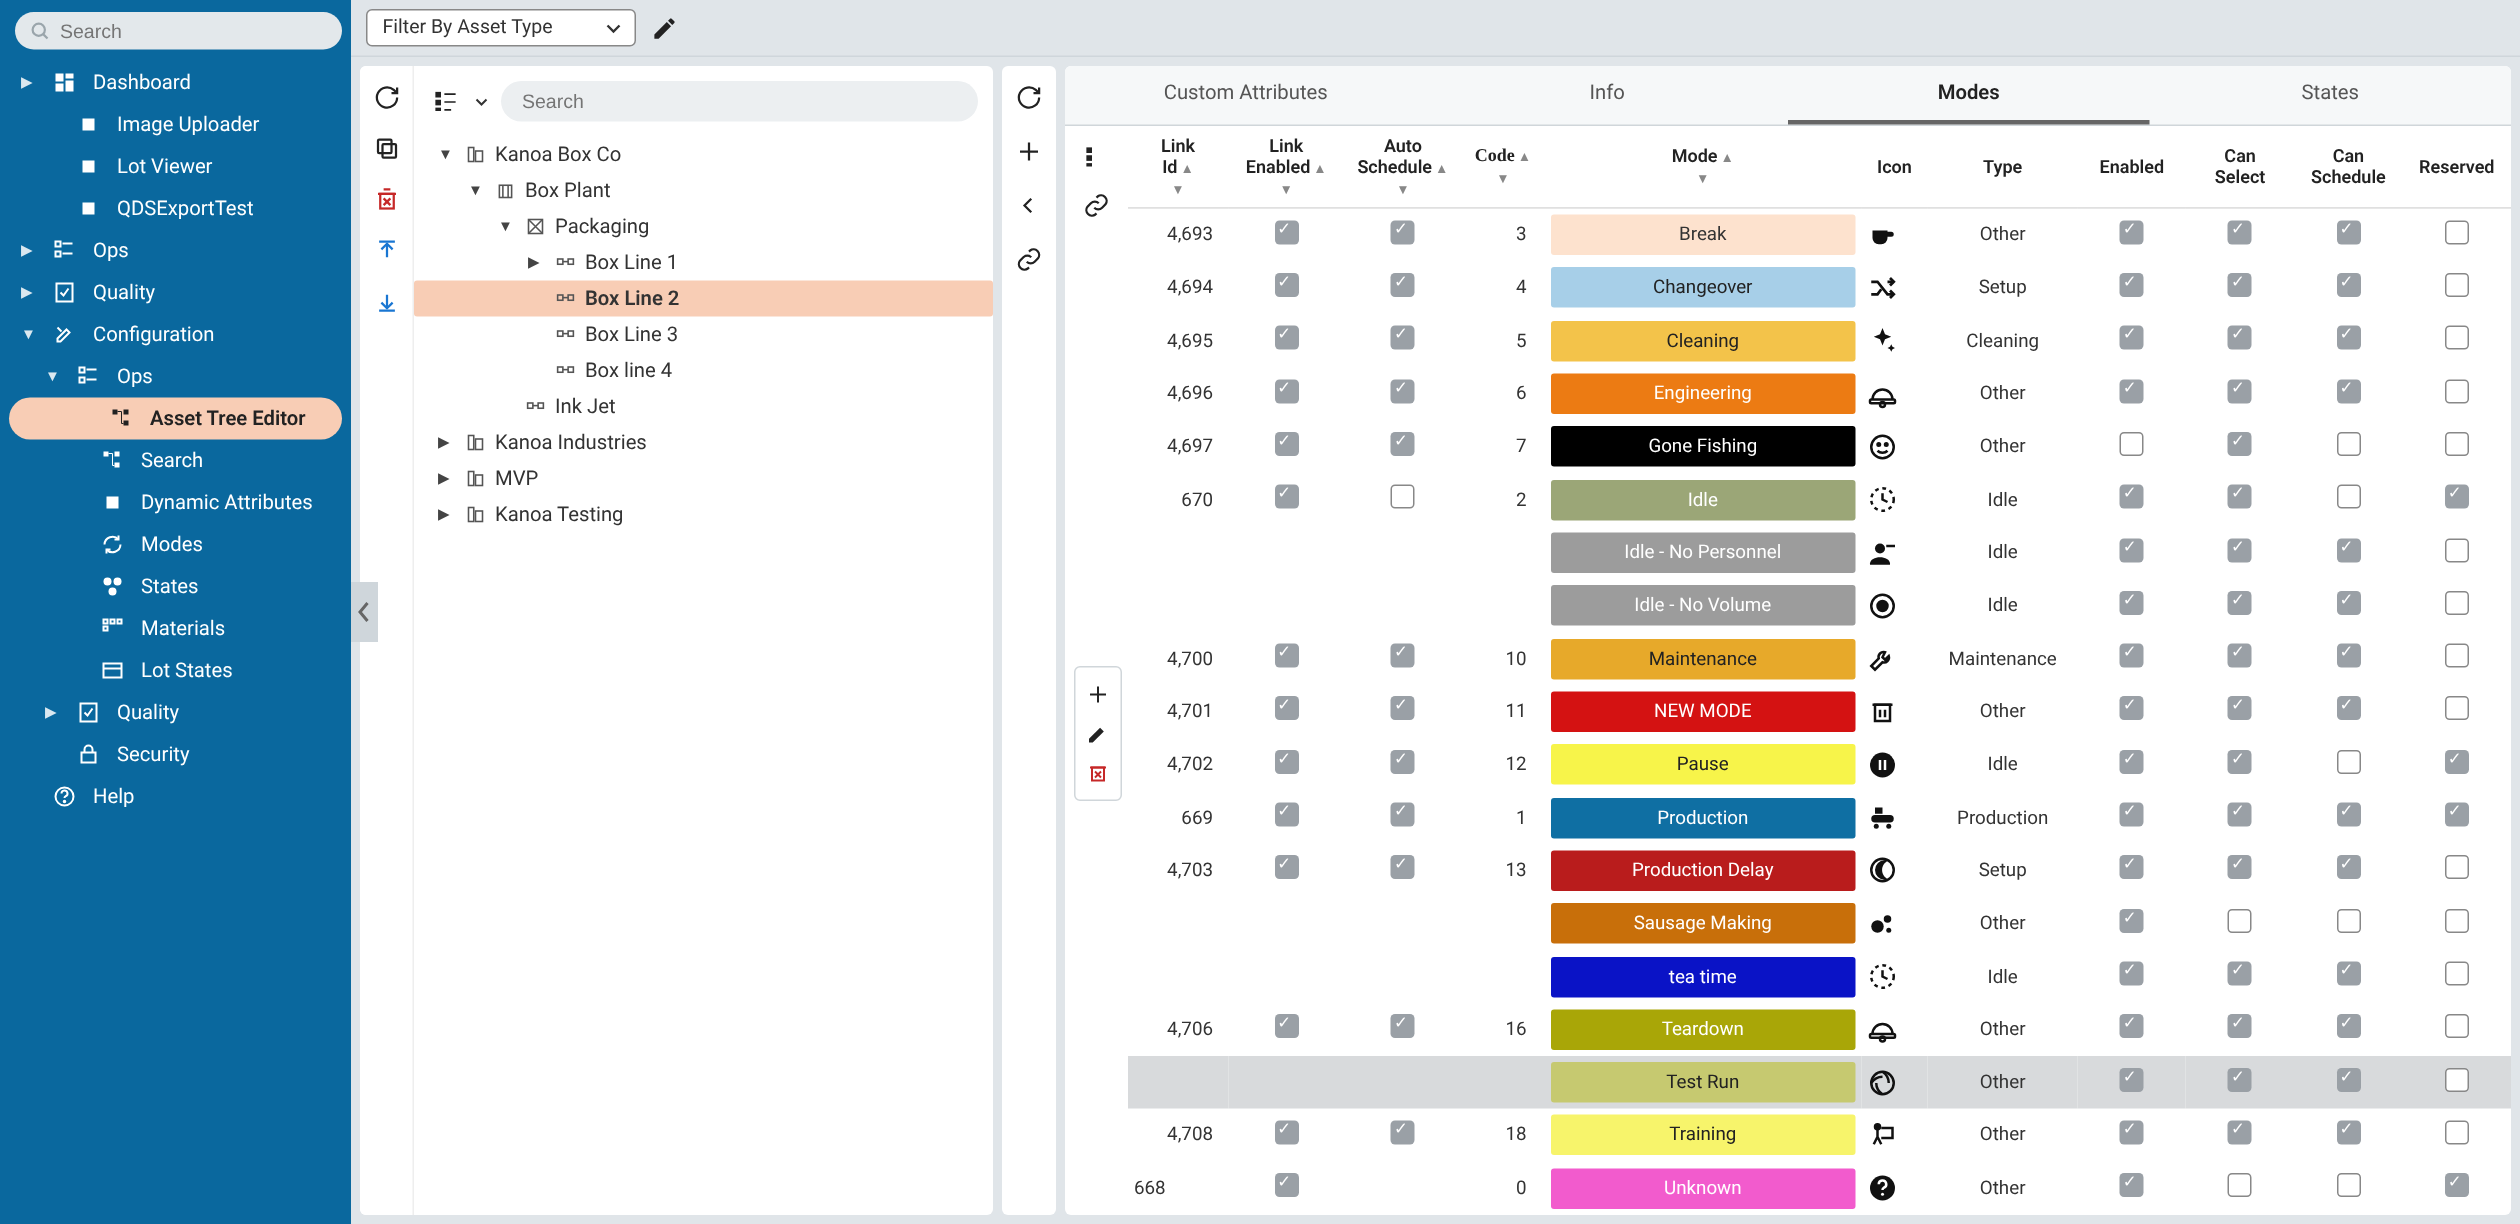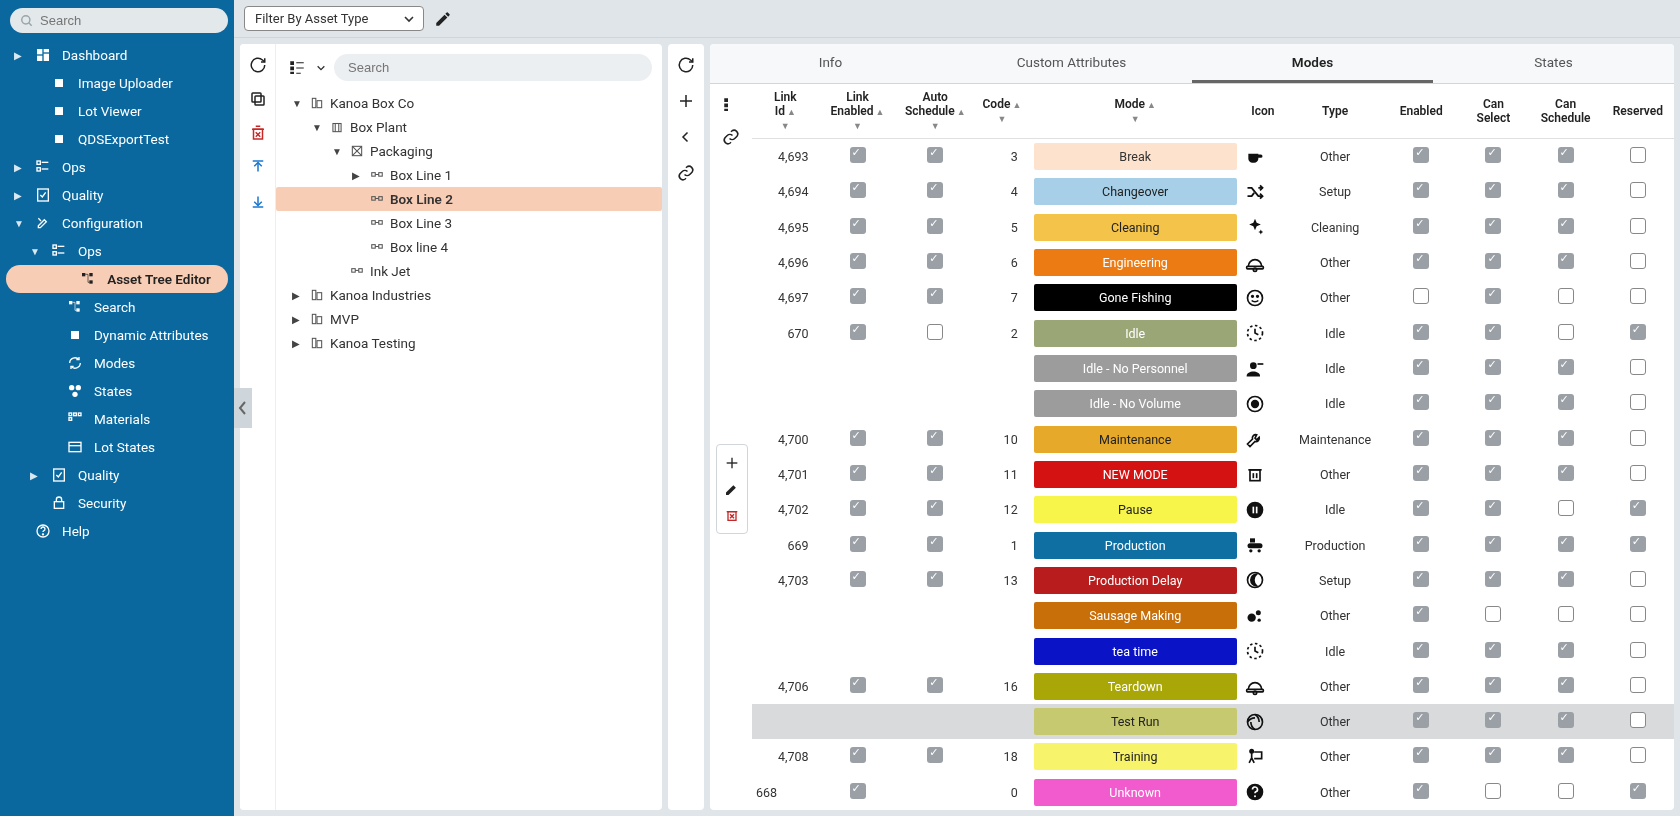--- a/index.html
+++ b/index.html
@@ -11,21 +11,21 @@
 .search-wrap { padding: 8px 10px; display: flex; align-items: center; gap: 6px; }
 .search-input { flex: 1; background: #e3e8eb; border: none; border-radius: 14px; padding: 5px 12px 5px 30px; font-size: 13px; color: #555; }
 .search-wrap .icon-search { position: absolute; left: 20px; color: #9aa5ab; }
 .undo-icon { cursor: pointer; }
 .nav { list-style: none; }
 .nav-item { display: flex; align-items: center; gap: 10px; padding: 6px 10px 6px 14px; cursor: pointer; font-size: 13.5px; min-height: 28px; }
 .nav-item .chev { width: 10px; display: inline-block; font-size: 10px; opacity: .85; }
 .nav-item .icon { width: 18px; display: inline-flex; justify-content: center; }
 .nav-sub1 { padding-left: 30px; }
 .nav-sub2 { padding-left: 46px; }
-.nav-selected { background: #f8cdb5; color: #222; border-radius: 14px; margin: 0 6px; font-weight: 600; justify-content: center; }
+.nav-selected { background: #f8cdb5; color: #222; border-radius: 14px; margin: 0 6px; font-weight: 600; }
 
 
 .main { flex: 1; display: flex; flex-direction: column; }
 .topbar { background: #e0e5e9; padding: 6px 10px; display: flex; align-items: center; gap: 10px; border-bottom: 1px solid #cfd6db; }
 .filter-select { background: #fff; border: 1px solid #888; border-radius: 4px; padding: 4px 26px 4px 10px; font-size: 13px; min-width: 180px; position: relative; cursor: pointer; }
 .filter-select .caret { position: absolute; right: 8px; top: 6px; }
 
 
 .workspace { flex: 1; display: flex; background: #e0e5e9; gap: 6px; padding: 6px; overflow: hidden; }
 .panel { background: #fff; border-radius: 4px; display: flex; overflow: hidden; position: relative; }
@@ -487,22 +487,22 @@
             </svg>
           <svg class="tool-btn" width="18" height="18" viewBox="0 0 24 24" fill="none" stroke="#222" stroke-width="2">
               <path d="M10 14a5 5 0 0 0 7 0l3-3a5 5 0 0 0-7-7l-1 1"></path>
               <path d="M14 10a5 5 0 0 0-7 0l-3 3a5 5 0 0 0 7 7l1-1"></path>
             </svg>
         </div>
       </div>
 
       <div class="panel detail-panel">
         <div class="tabs" id="tabs">
+            <div class="tab">Custom Attributes</div>
             <div class="tab">Info</div>
-            <div class="tab">Custom Attributes</div>
             <div class="tab active">Modes</div>
             <div class="tab">States</div>
           </div>
         <div class="grid-wrap">
           <div class="grid-tools">
             <svg class="tool-btn" width="18" height="18" viewBox="0 0 24 24" fill="#222">
                 <rect x="3" y="3" width="5" height="5"></rect>
                 <rect x="3" y="10" width="5" height="5"></rect>
                 <rect x="3" y="17" width="5" height="3"></rect>
               </svg>
@@ -510,21 +510,21 @@
                 <path d="M10 14a5 5 0 0 0 7 0l3-3a5 5 0 0 0-7-7l-1 1"></path>
                 <path d="M14 10a5 5 0 0 0-7 0l-3 3a5 5 0 0 0 7 7l1-1"></path>
               </svg>
           </div>
           <table class="grid" id="grid">
               <thead>
                 <tr>
                   <th style="width: 60px;"><span>Link<br>Id</span><span class="sort">▲<br>▼</span></th>
                   <th style="width: 70px;"><span>Link<br>Enabled</span><span class="sort">▲<br>▼</span></th>
                   <th style="width: 70px;"><span>Auto<br>Schedule</span><span class="sort">▲<br>▼</span></th>
-                  <th style="width: 50px;"><span>Code</span><span class="sort">▲<br>▼</span></th>
+                  <th style="width: 50px; font-family: Liberation Serif, serif;"><span>Code</span><span class="sort">▲<br>▼</span></th>
                   <th style="width: 190px;"><span>Mode</span><span class="sort">▲<br>▼</span></th>
                   <th style="width: 40px;"><span>Icon</span></th>
                   <th style="width: 90px;"><span>Type</span></th>
                   <th style="width: 65px;"><span>Enabled</span></th>
                   <th style="width: 65px;"><span>Can<br>Select</span></th>
                   <th style="width: 65px;"><span>Can<br>Schedule</span></th>
                   <th style="width: 65px;"><span>Reserved</span></th>
                 </tr>
               </thead>
               <tbody>

